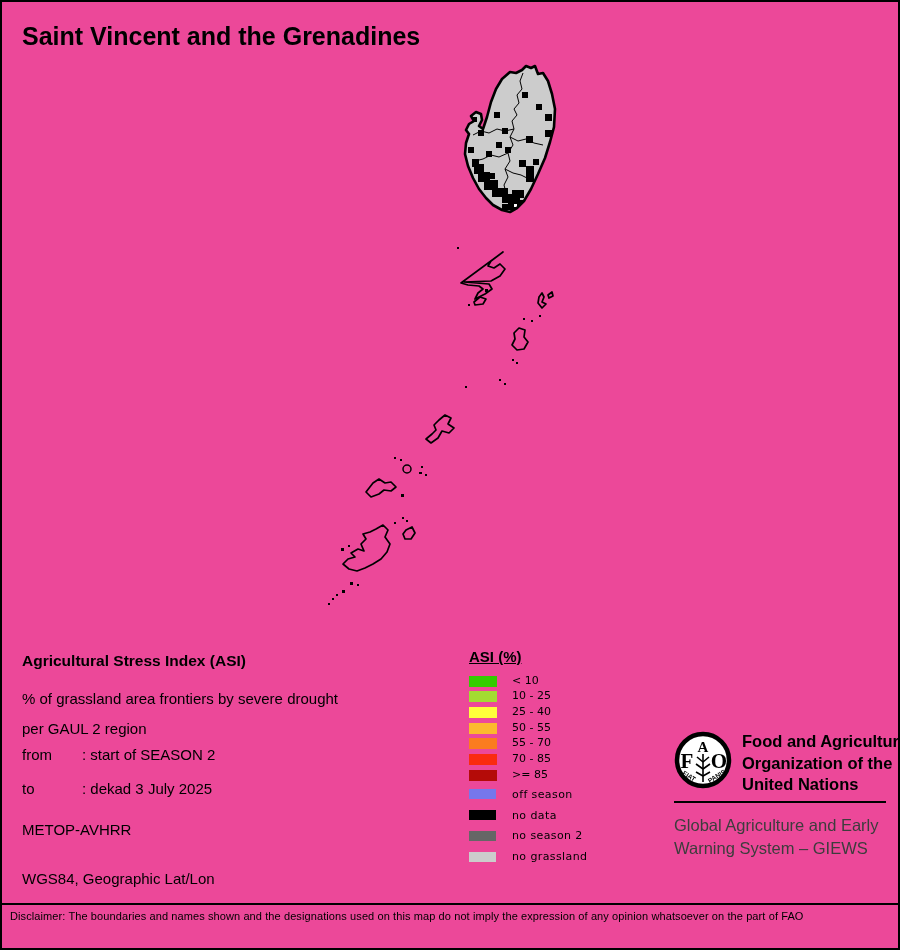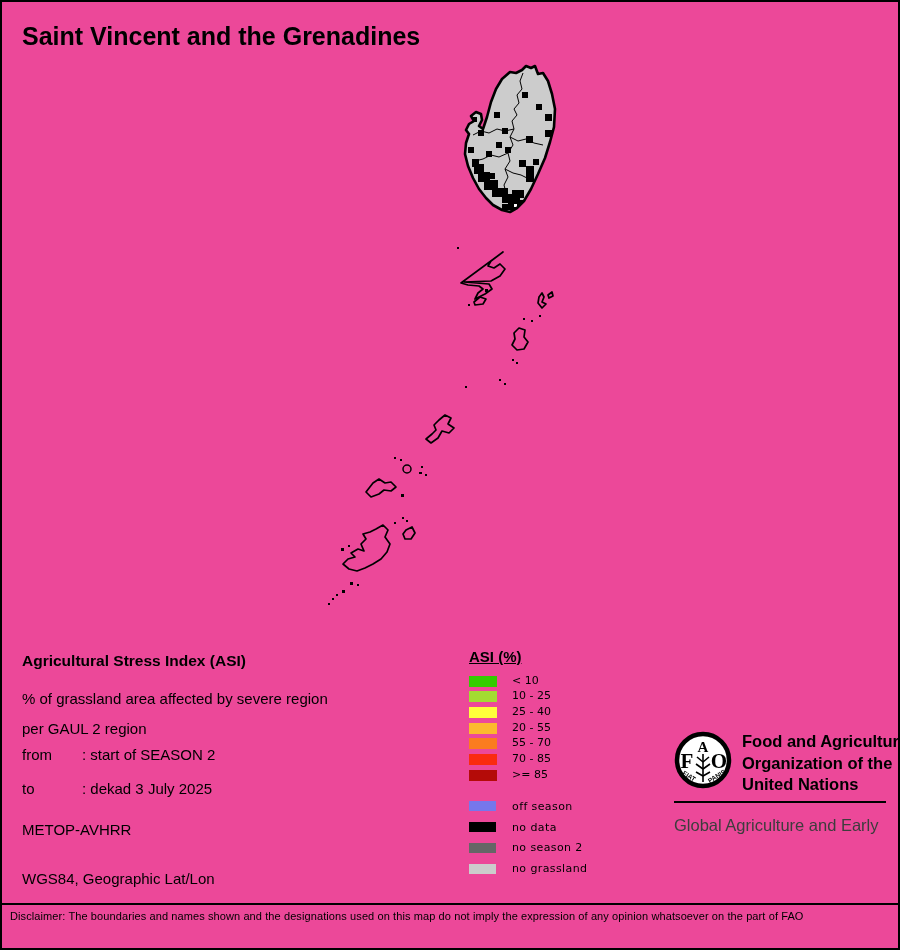--- a/index.html
+++ b/index.html
@@ -26,21 +26,21 @@
   .legend-title{
     font-size:15px;font-weight:bold;text-decoration:underline;
     margin:0 0 6px 0;white-space:nowrap;
   }
   .lrow{display:flex;align-items:flex-end;height:15.7px;}
   .lrow .swatch{width:28px;height:11px;display:inline-block;flex:none;}
   .lrow .llabel{
     margin-left:15px;font-size:11px;
     font-family:"DejaVu Sans",sans-serif;white-space:nowrap;
   }
-  .status-group{margin-top:15px;}
+  .status-group{margin-top:3px;}
   .srow{display:flex;align-items:center;height:20.8px;}
   .srow .swatch{width:27px;height:10px;display:inline-block;flex:none;}
   .srow .llabel{
     margin-left:16px;font-size:11px;letter-spacing:0.4px;
     font-family:"DejaVu Sans",sans-serif;white-space:nowrap;
   }
   
   .fao-org{
     position:absolute;left:740px;top:729px;
     font-size:16.5px;font-weight:bold;line-height:21.5px;white-space:nowrap;
@@ -173,21 +173,21 @@
         <path d="M701,767 L694,762 M701,767 L708,762"></path>
         <path d="M701,774 L694,770 M701,774 L708,770"></path>
       </g>
       <text x="686" y="776" font-size="6.5" font-weight="bold" transform="rotate(32 686 776)" text-anchor="middle">FIAT</text>
       <text x="716" y="776" font-size="6.5" font-weight="bold" transform="rotate(-32 716 776)" text-anchor="middle">PANIS</text>
     </g>
   </svg>
 
   <div class="info">
     <div class="i-head">Agricultural Stress Index (ASI)</div>
-    <div class="i-l1">% of grassland area affected by severe region</div>
+    <div class="i-l1">% of grassland area frontiers by severe drought</div>
     <div class="i-l2">per GAUL 2 region</div>
     <div class="i-l3 kv">
       <span class="k">from</span>
       <span>: start of SEASON 2</span>
     </div>
     <div class="i-l4 kv">
       <span class="k">to</span>
       <span>: dekad 3 July 2025</span>
     </div>
     <div class="i-sensor">METOP-AVHRR</div>
@@ -204,21 +204,21 @@
     <div class="lrow">
       <span class="swatch" style="background: rgb(163, 220, 50);"></span>
       <span class="llabel">10 - 25</span>
     </div>
     <div class="lrow">
       <span class="swatch" style="background: rgb(255, 255, 59);"></span>
       <span class="llabel">25 - 40</span>
     </div>
     <div class="lrow">
       <span class="swatch" style="background: rgb(252, 185, 45);"></span>
-      <span class="llabel">20 - 55</span>
+      <span class="llabel">50 - 55</span>
     </div>
     <div class="lrow">
       <span class="swatch" style="background: rgb(251, 124, 31);"></span>
       <span class="llabel">55 - 70</span>
     </div>
     <div class="lrow">
       <span class="swatch" style="background: rgb(250, 43, 16);"></span>
       <span class="llabel">70 - 85</span>
     </div>
     <div class="lrow">
@@ -247,19 +247,20 @@
   </div>
 
   <div class="fao-org">
     <div>Food and Agriculture</div>
     <div>Organization of the</div>
     <div>United Nations</div>
   </div>
   <div class="fao-rule"></div>
   <div class="giews">
     <div>Global Agriculture and Early</div>
+    <div>Warning System – GIEWS</div>
   </div>
 
   <div class="disclaimer">
     <div class="d1">Disclaimer: The boundaries and names shown and the designations used on this map do not imply the expression of any opinion whatsoever on the part of FAO</div>
   </div>
 
 </div>
 
 </body></html>

